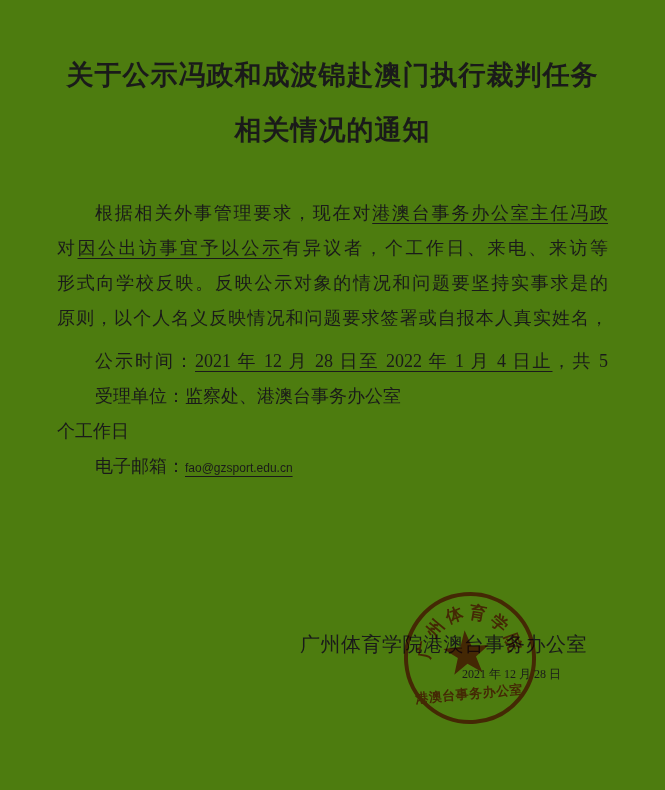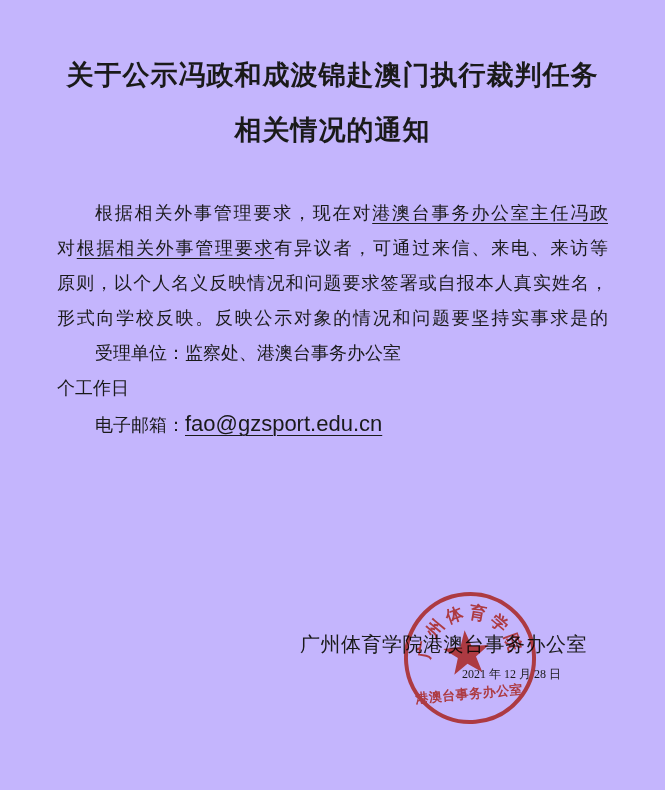--- a/index.html
+++ b/index.html
@@ -4,21 +4,21 @@
 <style>
   html, body { margin: 0; padding: 0; }
   body {
     width: 665px; height: 790px;
     background: #ffffff;
     font-family: "Liberation Serif", serif;
     color: #1a1a1a;
     position: relative;
     overflow: hidden;
   }
-  .page { position: absolute; inset: 0; background: #c4b5fd; }
+  .page { position: absolute; inset: 0; background: #4d7c0f; }
 
   .doc-title {
     margin: 48px 40px 0 40px;
     text-align: center;
     font-size: 27px;
     font-weight: 700;
     line-height: 55px;
     letter-spacing: 1px;
   }
 
@@ -32,21 +32,21 @@
     white-space: normal;
   }
   .just { text-align: justify; text-align-last: justify; }
   .ind  { text-indent: 38px; }
   .gap  { margin-top: 8px; }
   .u {
     text-decoration: underline;
     text-underline-offset: 4px;
     text-decoration-thickness: 1px;
   }
-  .latin { font-family: "Liberation Sans", sans-serif; font-size: 22px; }
+  .latin { font-family: "Liberation Sans", sans-serif; font-size: 12px; }
 
   .sig-org {
     position: absolute;
     top: 631px; right: 78px;
     font-size: 20px;
     letter-spacing: 0.5px;
   }
   .sig-date {
     position: absolute;
     top: 666px; right: 104px;
@@ -75,23 +75,24 @@
 
 <div class="page">
 
   <div class="doc-title">
     <div>关于公示冯政和成波锦赴澳门执行裁判任务</div>
     <div>相关情况的通知</div>
   </div>
 
   <div class="doc-body">
       <div class="line just ind"><span>根据相关外事管理要求，现在对</span><span class="u">港澳台事务办公室主任冯政</span></div>
-      <div class="line just"><span>对</span><span class="u">根据相关外事管理要求</span><span>有异议者，可通过来信、来电、来访等</span></div>
+      <div class="line just"><span>对</span><span class="u">因公出访事宜予以公示</span><span>有异议者，个工作日、来电、来访等</span></div>
+      <div class="line just"><span>形式向学校反映。反映公示对象的情况和问题要坚持实事求是的</span></div>
       <div class="line just"><span>原则，以个人名义反映情况和问题要求签署或自报本人真实姓名，</span></div>
-      <div class="line just"><span>形式向学校反映。反映公示对象的情况和问题要坚持实事求是的</span></div>
+      <div class="line just ind gap"><span>公示时间：</span><span class="u">2021 年 12 月 28 日至 2022 年 1 月 4 日止</span><span>，共 5</span></div>
       <div class="line ind"><span>受理单位：监察处、港澳台事务办公室</span></div>
       <div class="line"><span>个工作日</span></div>
       <div class="line ind"><span>电子邮箱：</span><span class="u latin">fao@gzsport.edu.cn</span></div>
     </div>
 
   <div class="sig-org">广州体育学院港澳台事务办公室</div>
   <div class="sig-date">2021 年 12 月 28 日</div>
 
   <svg class="seal" viewBox="0 0 164 164">
     <circle cx="82" cy="82" r="64" fill="none" stroke="#dd3a27" stroke-width="4"></circle>

